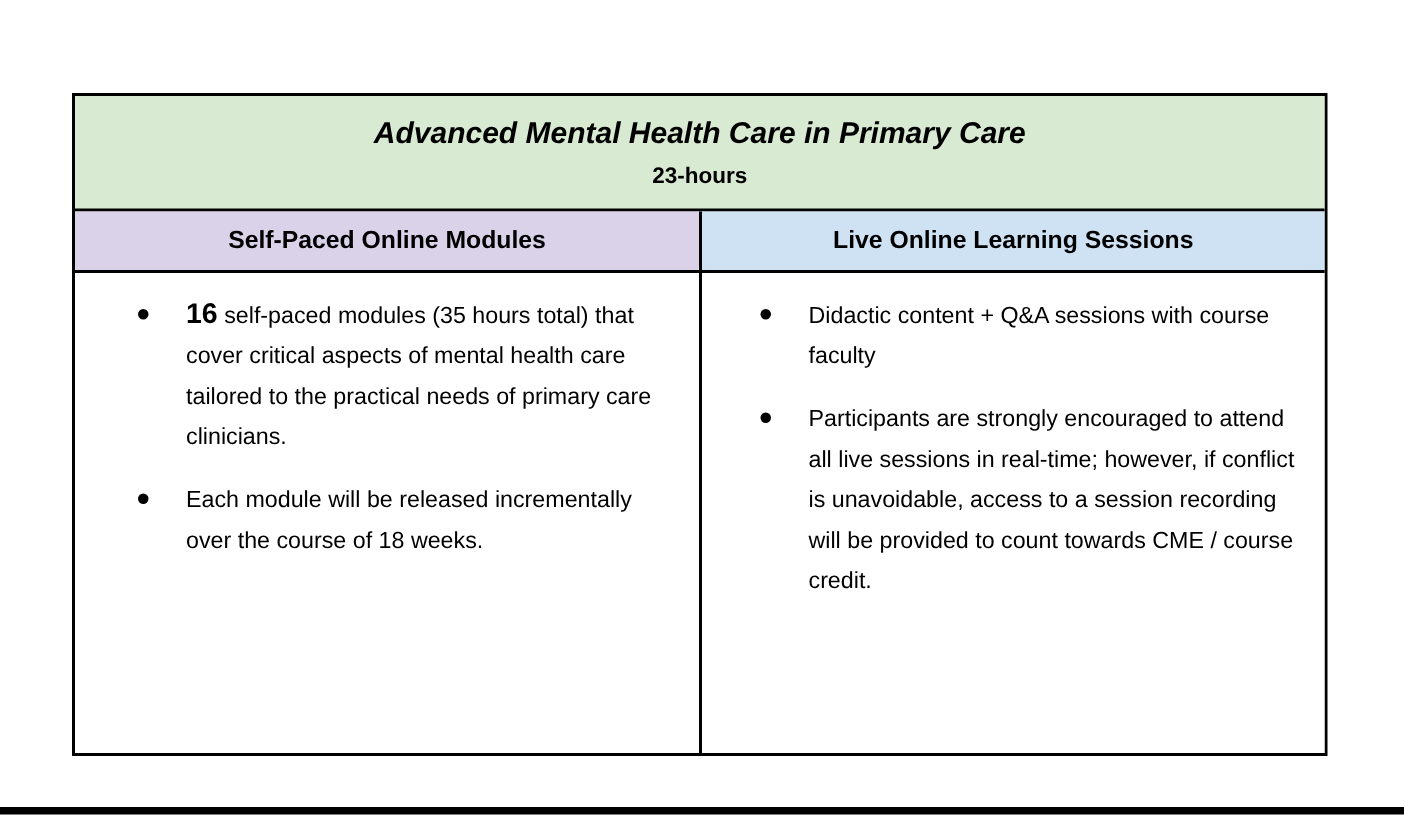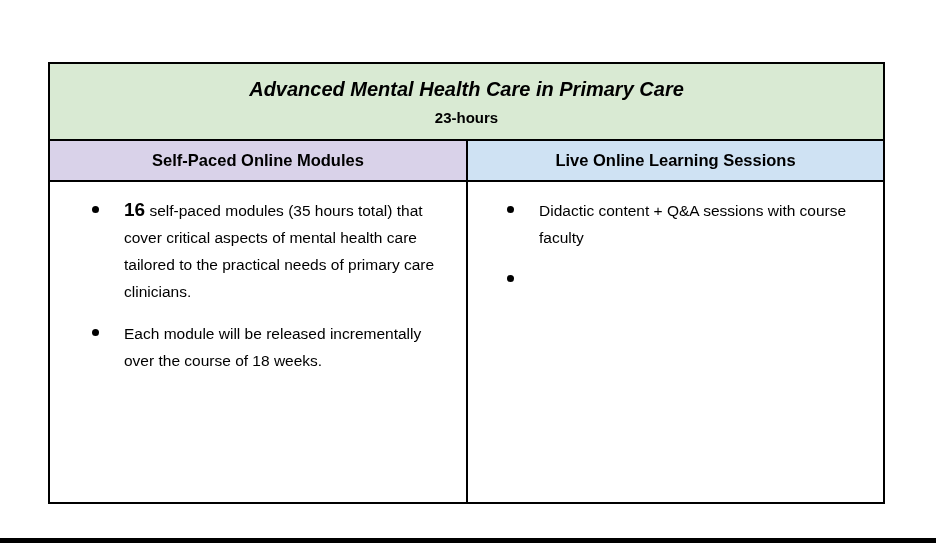--- a/index.html
+++ b/index.html
@@ -152,21 +152,21 @@
           </li>
         </ul>
       </div>
 
       <div class="content-cell right">
         <ul class="bullet-list">
           <li class="bullet-item">
             <span class="bullet-dot"></span><span class="bullet-lead"></span><span>Didactic content + Q&amp;A sessions with course faculty</span>
           </li>
           <li class="bullet-item">
-            <span class="bullet-dot"></span><span class="bullet-lead"></span>
+            <span class="bullet-dot"></span><span class="bullet-lead"></span><span>Participants are strongly encouraged to attend all live sessions in real-time; however, if conflict is unavoidable, access to a session recording will be provided to count towards CME / course credit.</span>
           </li>
         </ul>
       </div>
 
     </div>
   </div>
 
   <div class="bottom-bar"></div>
 
 </div>

